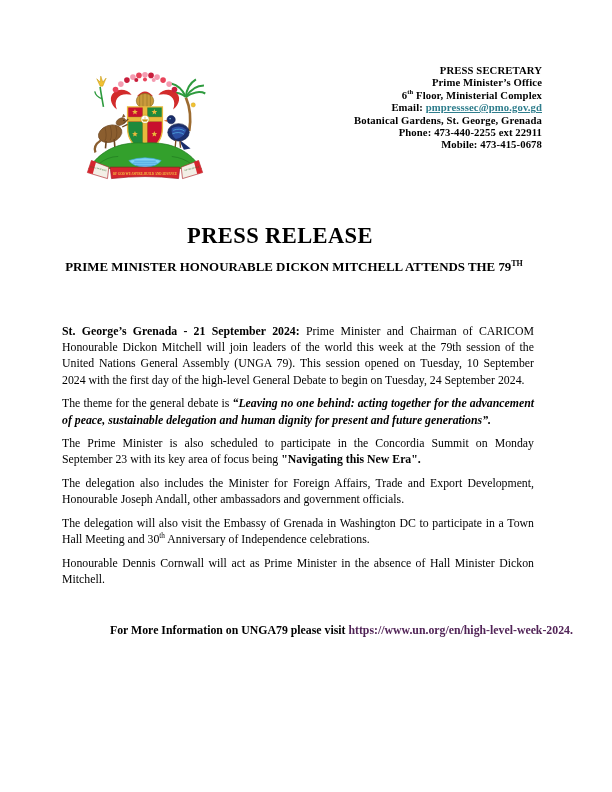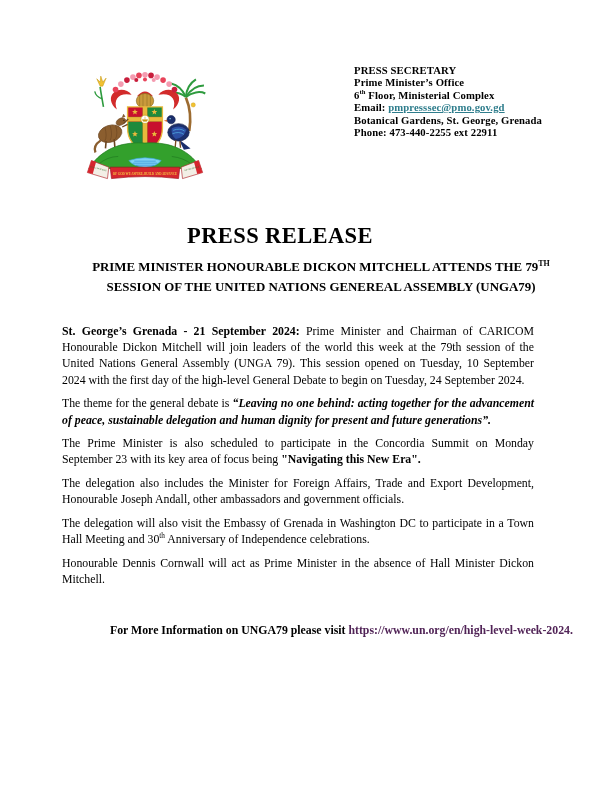--- a/index.html
+++ b/index.html
@@ -8,34 +8,34 @@
     font-family:"Liberation Serif", serif; color:#000; overflow:hidden;
   }
   .page { position:absolute; inset:0; }
 
   
   .crest { position:absolute; left:78px; top:66px; width:134px; height:122px; }
   .crest svg { width:100%; height:100%; display:block; }
 
   
   .contact {
-    position:absolute; top:64px; right:70px; 
+    position:absolute; top:64px; right:70px; text-align:right;
     font-size:10.7px; line-height:12.4px; font-weight:bold; letter-spacing:0.1px;
   }
   .contact .email-link { color:#2E7D8C; text-decoration:underline; }
   .contact .plain { font-weight:bold; }
   sup.s { font-size:62%; vertical-align:super; line-height:0; }
 
   
   .title {
     position:absolute; top:223px; left:0; width:560px; text-align:center;
     font-weight:bold; font-size:22.5px; letter-spacing:0.4px;
   }
   .headline {
-    position:absolute; top:258px; left:70px; width:502px; text-align:center;
+    position:absolute; top:258px; left:43px; width:502px; text-align:center;
     font-weight:bold; font-size:12.9px; line-height:19.5px;
   }
 
   
   .bodytext {
     position:absolute; top:323px; left:62px; width:472px;
     font-size:11.8px; line-height:16.2px; text-align:justify;
   }
   .bodytext p { margin:0 0 7.5px 0; }
   .lead { font-weight:bold; }
@@ -164,27 +164,27 @@
     </svg>
   </div>
 
   <div class="contact">
     <div><span>PRESS SECRETARY</span></div>
     <div><span>Prime Minister’s Office</span></div>
     <div><span>6</span><sup class="s">th</sup><span> Floor, Ministerial Complex</span></div>
     <div><span>Email: </span><a class="email-link" href="#">pmpresssec@pmo.gov.gd</a></div>
     <div><span>Botanical Gardens, St. George, Grenada</span></div>
     <div><span>Phone: </span><span class="plain">473-440-2255 ext 22911</span></div>
+    <div><span>Mobile: </span><span class="plain">473-415-0678</span></div>
   </div>
 
   <div class="title">PRESS RELEASE</div>
 
   <div class="headline">
     <span>PRIME MINISTER HONOURABLE DICKON MITCHELL ATTENDS THE 79</span><sup class="s">TH</sup><br>
-    <span>SESSION OF THE UNITED NATIONS GENEREAL ASSEMBLY (UNGA79)</span>
   </div>
 
   <div class="bodytext">
     <p><span class="lead">St. George’s Grenada - 21 September 2024:</span><span> Prime Minister and Chairman of CARICOM Honourable Dickon Mitchell will join leaders of the world this week at the 79th session of the United Nations General Assembly (UNGA 79). This session opened on Tuesday, 10 September 2024 with the first day of the high-level General Debate to begin on Tuesday, 24 September 2024.</span></p>
     <p><span>The theme for the general debate is </span><span class="quote-bi">“Leaving no one behind: acting together for the advancement of peace, sustainable delegation and human dignity for present and future generations”.</span></p>
     <p><span>The Prime Minister is also scheduled to participate in the Concordia Summit on Monday September 23 with its key area of focus being </span><span class="quote-b">"Navigating this New Era".</span></p>
     <p>The delegation also includes the Minister for Foreign Affairs, Trade and Export Development, Honourable Joseph Andall, other ambassadors and government officials.</p>
     <p><span>The delegation will also visit the Embassy of Grenada in Washington DC to participate in a Town Hall Meeting and 30</span><sup class="s">th</sup><span> Anniversary of Independence celebrations.</span></p>
     <p>Honourable Dennis Cornwall will act as Prime Minister in the absence of Hall Minister Dickon Mitchell.</p>
   </div>

